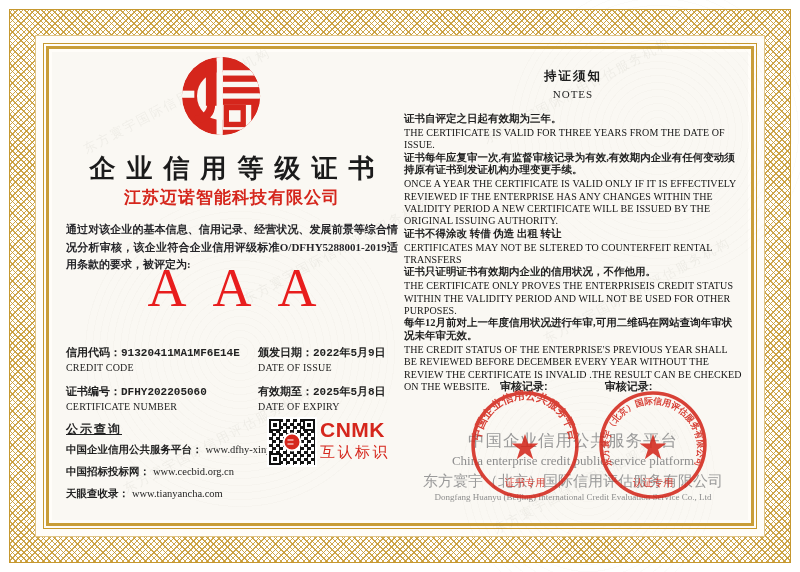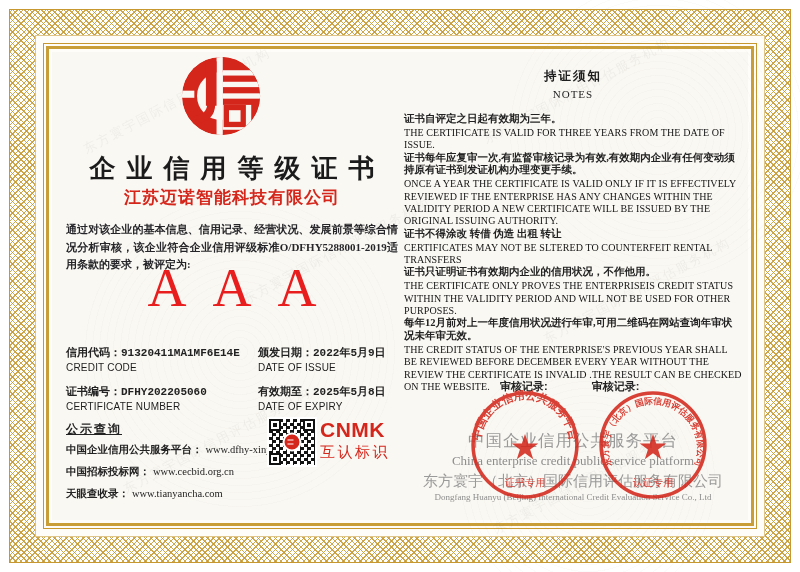--- a/index.html
+++ b/index.html
@@ -34,21 +34,21 @@
          font-family:"Liberation Serif",serif;font-weight:600;
          font-size:11px;line-height:17.5px;color:#26262a;text-align:justify;}
   .rating{position:absolute;top:205px;left:0;width:100%;text-align:center;
           font-family:"Liberation Serif",serif;font-size:54px;color:#e81d1d;
           letter-spacing:26px;text-indent:26px;}
   .fields{position:absolute;left:2px;top:293px;width:334px;height:80px;}
   .field{position:absolute;}
   .f0{left:0;top:0;} .f1{left:192px;top:0;} .f2{left:0;top:39px;} .f3{left:192px;top:39px;}
   .field .zh{font-size:11px;font-weight:bold;color:#222;}
   .field .zh .val{font-family:Liberation Mono, monospace;}
-  .field .en{font-family:Liberation Sans, sans-serif;font-size:10px;color:#1c1c1c;
+  .field .en{font-family:Liberation Serif, serif;font-size:10px;color:#1c1c1c;
              margin-top:2px;letter-spacing:.2px;}
   .query-heading{position:absolute;left:2px;top:369px;font-size:12px;font-weight:bold;
                  color:#222;letter-spacing:2px;text-decoration:underline;}
   .link-row{position:absolute;left:2px;font-size:10.5px;color:#222;white-space:nowrap;}
   .lr0{top:391px;} .lr1{top:413px;} .lr2{top:435px;}
   .link-row .lbl{font-weight:bold;}
   .link-row .url{font-family:"Liberation Serif",serif;}
   .qr-block{position:absolute;left:205px;top:367px;display:flex;gap:5px;align-items:flex-start;}
   .qr{position:relative;width:46px;height:46px;background:
       repeating-conic-gradient(#141414 0 25%, #ffffff 0 50%);
@@ -67,21 +67,21 @@
   .notes-heading-zh{text-align:center;font-weight:bold;font-size:12.5px;color:#1e1e1e;
                     letter-spacing:2px;padding-top:16px;}
   .notes-heading-en{text-align:center;font-family:"Liberation Serif",serif;font-size:11px;
                     color:#1e1e1e;letter-spacing:1px;margin-top:3px;}
   .note-block{margin-top:0;}
   .nb0{margin-top:13px;}
   .note-zh{font-family:"Liberation Serif",serif;font-weight:700;font-size:10.5px;
            line-height:12.8px;color:#222;}
   .note-en{font-family:"Liberation Serif",serif;font-size:10px;line-height:12.4px;
            color:#141414;letter-spacing:.1px;margin-top:1px;}
-  .review-row{position:absolute;top:327px;left:96px;display:flex;gap:44px;
+  .review-row{position:absolute;top:327px;left:96px;display:flex;gap:57px;
               font-size:11px;font-weight:bold;color:#222;}
   .issuer-block{position:absolute;top:378px;left:0;width:100%;text-align:center;}
   .issuer-zh-1{font-size:16.5px;color:#9a9a9a;letter-spacing:1px;}
   .issuer-en-1{font-family:"Liberation Serif",serif;font-size:13px;color:#8d8d8d;margin-top:1px;}
   .issuer-zh-2{font-size:15px;color:#9a9a9a;margin-top:3px;}
   .issuer-en-2{font-family:"Liberation Serif",serif;font-size:9px;color:#8d8d8d;margin-top:1px;}
   .stamp{position:absolute;width:114px;height:114px;opacity:.87;z-index:5;}
   .s1{left:64px;top:336px;} .s2{left:192px;top:336px;}
 </style>
 </head>

